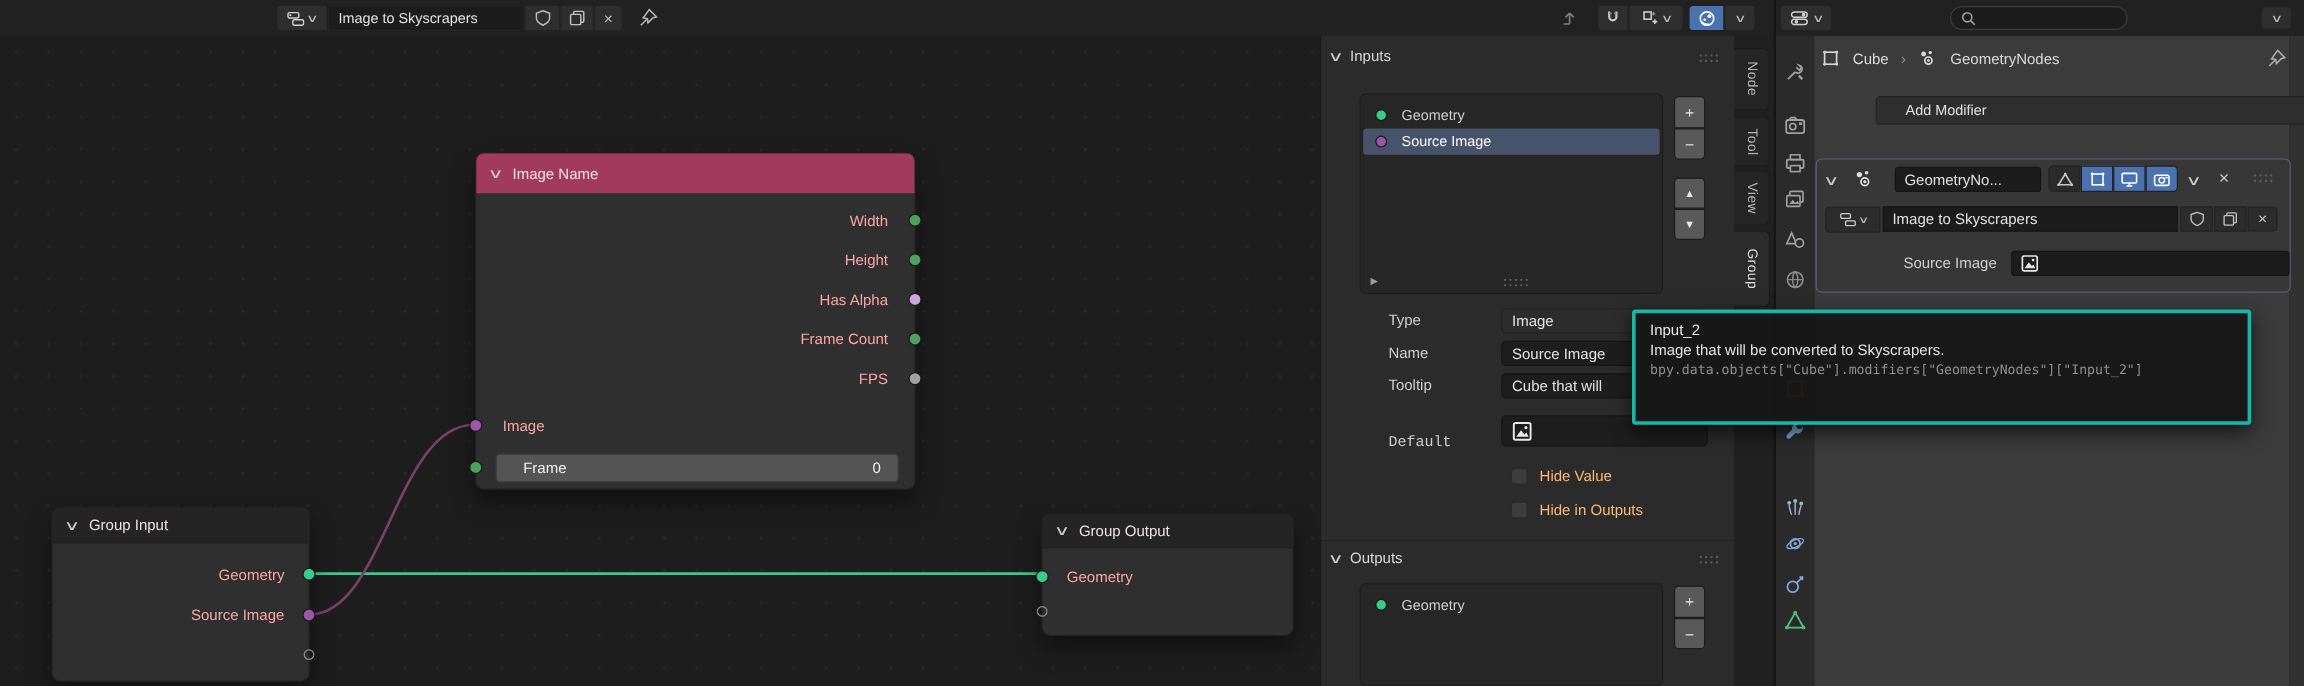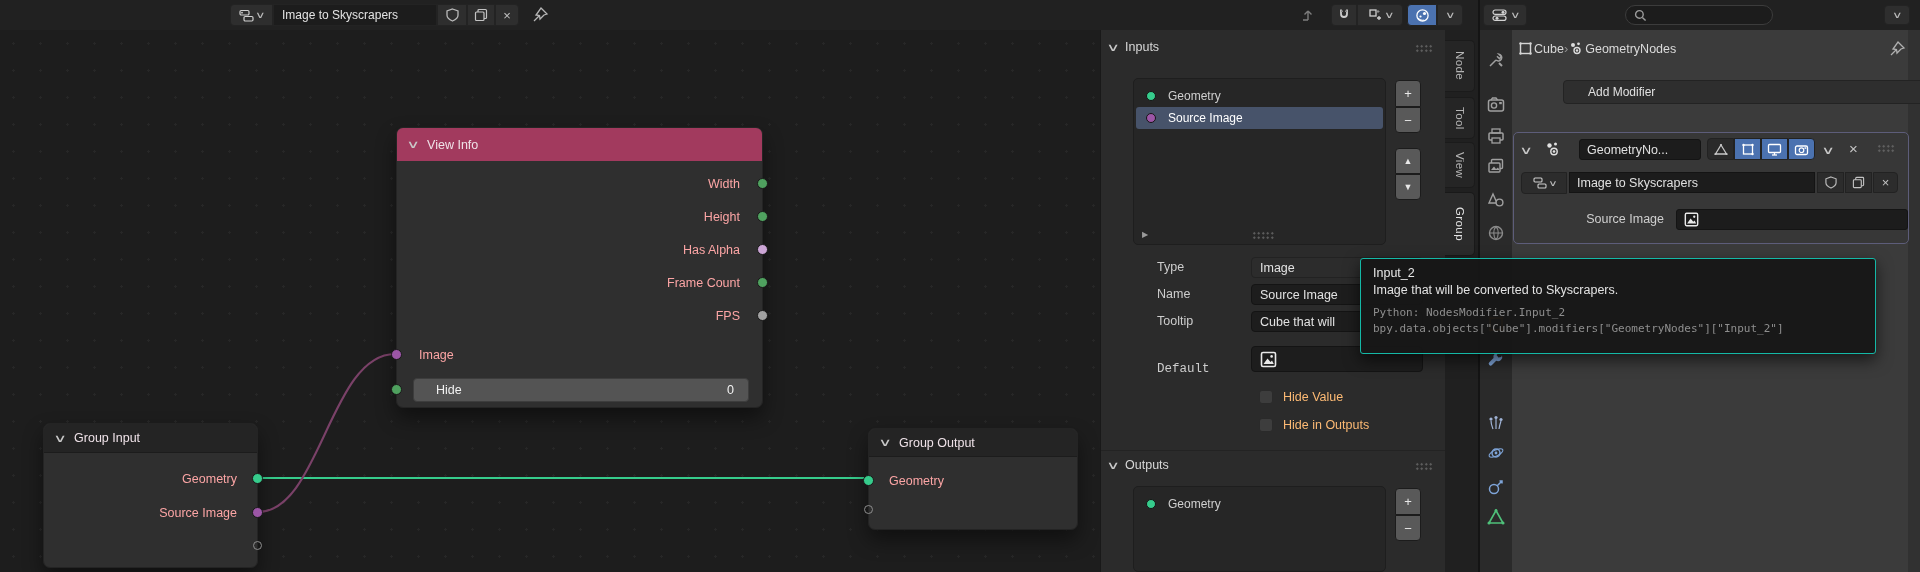--- a/index.html
+++ b/index.html
@@ -64,21 +64,21 @@
   .modpanel{left:1513px;top:132px;width:396px;height:112px;background:#373737;border:1px solid #5d5d7a;
             border-radius:5px;box-sizing:border-box;}
   .mbtn{position:absolute;height:22px;background:#2c2c2c;border:1px solid #222;box-sizing:border-box;
         display:flex;align-items:center;justify-content:center;}
   .mfield{position:absolute;height:21px;background:#1c1c1c;border:1px solid #141414;border-radius:3px;box-sizing:border-box;
         display:flex;align-items:center;padding:0 7px;color:#e0e0e0;font-size:12.5px;}
   .toggle{position:absolute;width:27px;height:22px;display:flex;align-items:center;justify-content:center;
           border:1px solid #222;box-sizing:border-box;}
   
   .tooltip{left:1360px;top:258px;width:516px;height:96px;background:rgba(23,23,23,.97);
-           border:1px solid #14b8a6;border-radius:3px;box-shadow:0 6px 16px rgba(0,0,0,.6);
+           border:3px solid #14b8a6;border-radius:3px;box-shadow:0 6px 16px rgba(0,0,0,.6);
            box-sizing:border-box;padding:6px 12px;z-index:40;}
   .tt-title{color:#e8e8e8;font-size:12.5px;line-height:17px;}
   .tt-desc{color:#e2e2e2;font-size:12.5px;line-height:17px;}
   .tt-py{color:#8e8e8e;font-family:"DejaVu Sans Mono",monospace;font-size:11px;line-height:16px;margin-top:6px;white-space:pre;}
   .x-glyph{color:#c3c3c3;font-size:13px;}
   svg{display:block;}
 </style>
 </head>
 <body>
 
@@ -174,38 +174,38 @@
   <div class="abs canvas"></div>
 
   <svg class="abs" style="left:0;top:0;width:1445px;height:572px;pointer-events:none;" viewBox="0 0 1445 572">
     <path d="M258 478 L868 478" fill="none" stroke-width="2.2" style="stroke: rgb(54, 204, 140);"></path>
     <path d="M258 512 C320 512 330 354 395 354" fill="none" stroke-width="2.2" style="stroke: rgb(122, 65, 104);"></path>
   </svg>
 
   <div class="node" style="left:396px;top:127px;width:367px;height:281px;">
     <div class="nhead" style="height: 33px; background: rgb(162, 58, 94);">
       <span class="chev-lg">∨</span>
-      <span>View Info</span>
+      <span>Image Name</span>
     </div>
     <div class="nrow" style="right:22px;top:46px;">Width</div>
     <span class="sock" style="right: -6px; top: 50px; background: rgb(79, 161, 95);"></span>
     <div class="nrow" style="right:22px;top:79px;">Height</div>
     <span class="sock" style="right: -6px; top: 83px; background: rgb(79, 161, 95);"></span>
     <div class="nrow" style="right:22px;top:112px;">Has Alpha</div>
     <span class="sock" style="right: -6px; top: 116px; background: rgb(204, 166, 214);"></span>
     <div class="nrow" style="right:22px;top:145px;">Frame Count</div>
     <span class="sock" style="right: -6px; top: 149px; background: rgb(79, 161, 95);"></span>
     <div class="nrow" style="right:22px;top:178px;">FPS</div>
     <span class="sock" style="right: -6px; top: 182px; background: rgb(161, 161, 161);"></span>
 
     <div class="nrow" style="left:22px;top:217px;">Image</div>
     <span class="sock" style="left: -6px; top: 221px; background: rgb(156, 86, 166);"></span>
 
     <div class="slider" style="left:16px;top:250px;width:336px;height:24px;padding:0 14px 0 22px;">
-      <span>Hide</span>
+      <span>Frame</span>
       <span>0</span>
     </div>
     <span class="sock" style="left: -6px; top: 256px; background: rgb(79, 161, 95);"></span>
   </div>
 
   <div class="node" style="left:43px;top:423px;width:215px;height:145px;">
     <div class="nhead" style="height:28px;background:#242424;border-bottom:1px solid #1c1c1c;">
       <span class="chev-lg">∨</span>
       <span>Group Input</span>
     </div>
@@ -393,21 +393,21 @@
         <circle cx="9" cy="2.5" r="1.5" fill="#4fc07a"></circle>
           <circle cx="16" cy="15" r="1.5" fill="#4fc07a"></circle>
           <circle cx="2" cy="15" r="1.5" fill="#4fc07a"></circle>
       </svg>
     </div>
   </div>
 
   <div class="abs propbg"></div>
   <div class="abs gutter"></div>
 
-  <div class="abs" style="left:1517px;top:40px;display:flex;align-items:center;">
+  <div class="abs" style="left:1517px;top:40px;display:flex;align-items:center;gap:10px;">
     <svg width="17" height="17" viewBox="0 0 17 17">
       <rect x="3.5" y="3.5" width="10" height="10" fill="none" stroke="#d4d4d4" stroke-width="1.4"></rect>
       <circle cx="3.5" cy="3.5" r="1.2" fill="#d4d4d4"></circle>
         <circle cx="13.5" cy="3.5" r="1.2" fill="#d4d4d4"></circle>
       <circle cx="3.5" cy="13.5" r="1.2" fill="#d4d4d4"></circle>
         <circle cx="13.5" cy="13.5" r="1.2" fill="#d4d4d4"></circle>
     </svg>
     <span style="color:#dadada;font-size:12.5px;">Cube</span>
     <span style="color:#8f8f8f;font-size:13px;">›</span>
     <svg width="17" height="15" viewBox="0 0 17 15">
@@ -507,17 +507,16 @@
         <rect x="1.5" y="1.5" width="14" height="14" rx="1.5" fill="none" stroke="#e9e9e9" stroke-width="1.6"></rect>
         <path d="M3.5 13 L7.5 7.5 L10.5 11 L12 9.5 L13.8 13 Z" fill="#e9e9e9"></path>
         <circle cx="11.6" cy="5.4" r="1.3" fill="#e9e9e9"></circle>
       </svg>
     </div>
   </div>
 
   <div class="abs tooltip">
     <div class="tt-title">Input_2</div>
     <div class="tt-desc">Image that will be converted to Skyscrapers.</div>
-    <div class="tt-py">Python: NodesModifier.Input_2</div>
     <div class="tt-py" style="margin-top:0;">bpy.data.objects["Cube"].modifiers["GeometryNodes"]["Input_2"]</div>
   </div>
 
 </div>
 
 </body></html>

